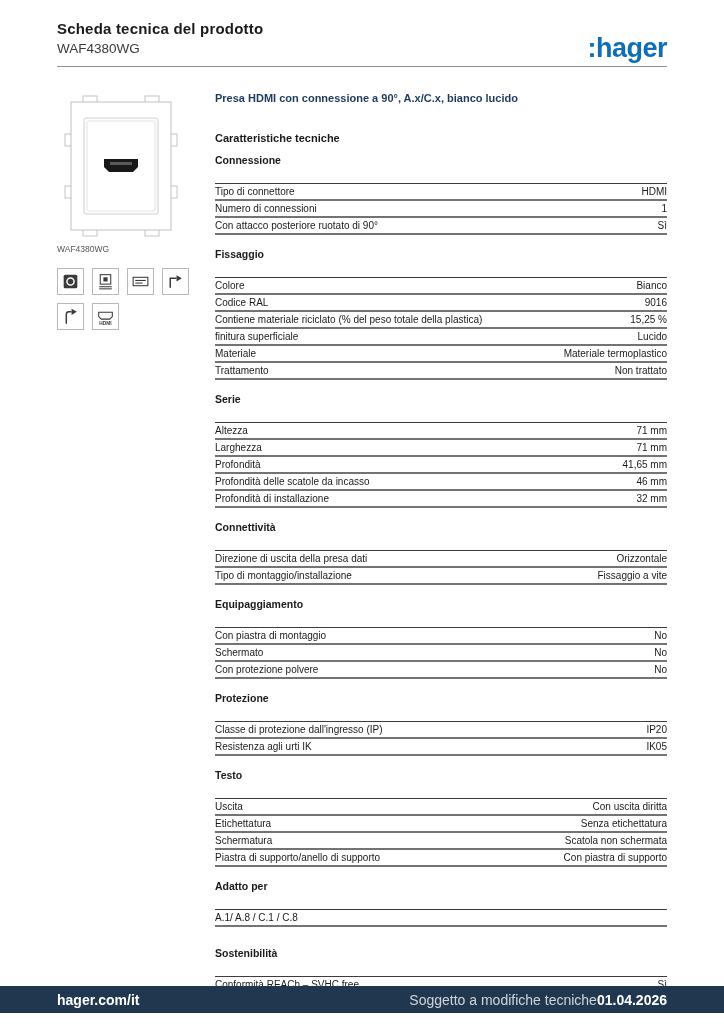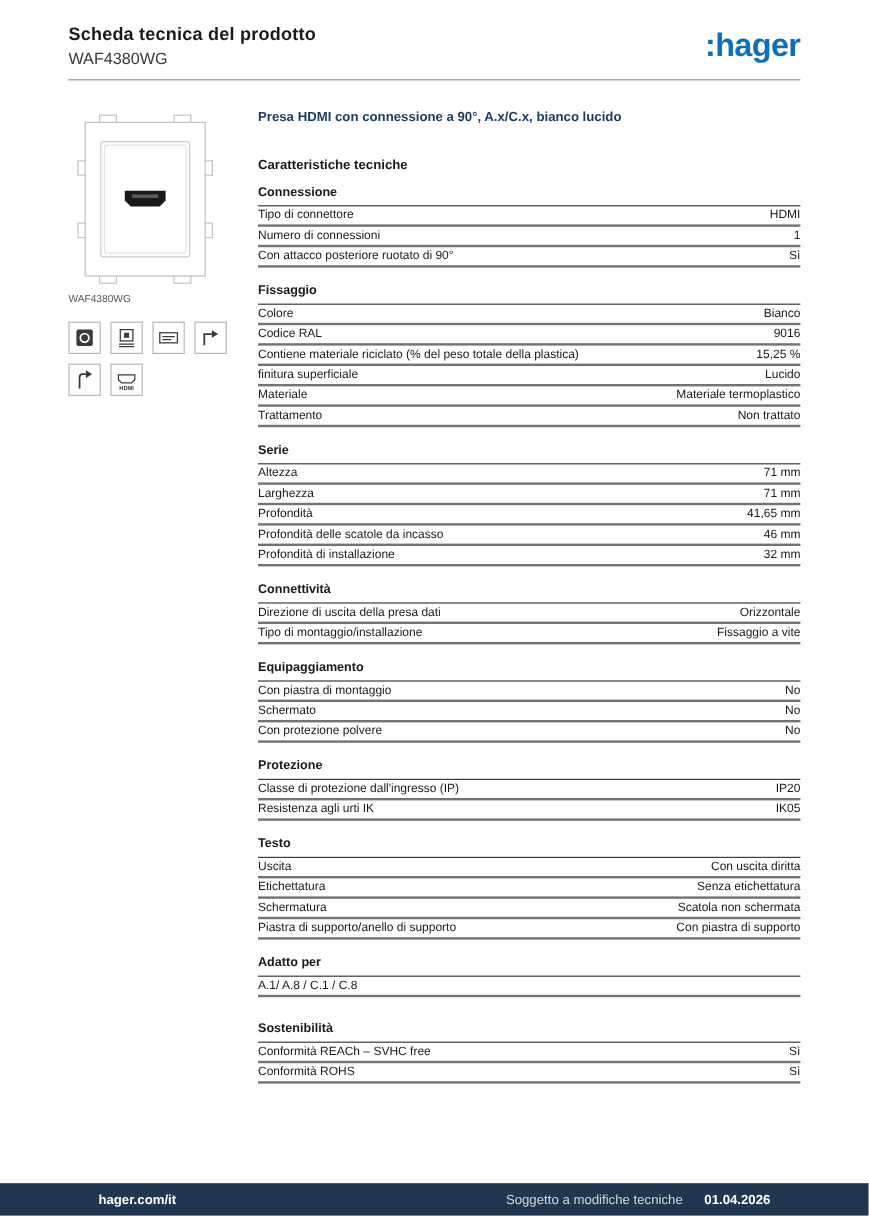--- a/index.html
+++ b/index.html
@@ -11,21 +11,21 @@
     height: 1024px;
     background: #ffffff;
     overflow: hidden;
     margin: 0 auto;
   }
 
   
   .header { position: absolute; left: 57px; right: 57px; top: 20px; }
   .doc-title { font-size: 15px; font-weight: bold; color: #1a1a1a; letter-spacing: 0.2px; }
   .doc-code { font-size: 13.5px; color: #3a3a3a; margin-top: 4px; }
-  .logo { position: absolute; right: 0; top: 3px; font-size: 27px; font-weight: bold; color: #0e6fb8; letter-spacing: -0.5px; }
+  .logo { position: absolute; right: 0; top: 13px; font-size: 27px; font-weight: bold; color: #0e6fb8; letter-spacing: -0.5px; }
   .header-rule { position: absolute; left: 57px; right: 57px; top: 66px; border-top: 1px solid #8f8f8f; }
 
   
   .left-panel { position: absolute; left: 57px; top: 92px; width: 132px; }
   .product-image { width: 128px; height: 148px; }
   .image-caption { font-size: 8.5px; color: #555; margin-top: 4px; }
   .icon-grid { display: flex; flex-wrap: wrap; gap: 8px; margin-top: 14px; width: 132px; }
   .icon-box {
     width: 27px; height: 27px;
     border: 1px solid #b8b8b8;
@@ -37,41 +37,40 @@
   
   .main-col { position: absolute; left: 215px; top: 92px; width: 452px; }
   .product-title { font-size: 11px; font-weight: bold; color: #1c3a5e; line-height: 13px; }
   .tech-heading { font-size: 11px; font-weight: bold; color: #1a1a1a; margin-top: 27px; }
   .sections { margin-top: 10px; }
   .section { margin-top: 13px; }
   .section:first-child { margin-top: 0; }
   .section:nth-child(9) { margin-top: 20px; }
   .section-title {
     font-size: 10.5px; font-weight: bold; color: #1a1a1a;
-    padding-bottom: 5px;
+    padding-bottom: 17px;
     border-bottom: 1px solid #3c3c3c;
   }
   .spec-row {
     display: flex; justify-content: space-between;
     font-size: 10px; line-height: 11px; color: #1a1a1a;
     padding: 2px 0 2px 0;
     border-bottom: 2px solid #737373;
     align-items: flex-end;
   }
   .spec-label { text-align: left; }
   .spec-value { text-align: right; white-space: nowrap; padding-left: 12px; }
 
   
   .footer {
     position: absolute; left: 0; right: 0; bottom: 11px; height: 27px;
     background: #20374f; color: #ffffff;
     display: flex; align-items: center;
-    padding: 0 82px;
-    font-size: 11px;
-    gap: 18px;
+    padding: 0 57px;
+    font-size: 14px;
   }
   .footer-site { font-weight: bold; }
   .footer-note { flex: 1; text-align: right; color: rgba(255,255,255,0.78); }
   .footer-date { font-weight: bold; }
 </style>
 </head>
 <body>
 
 <div class="page">
 

